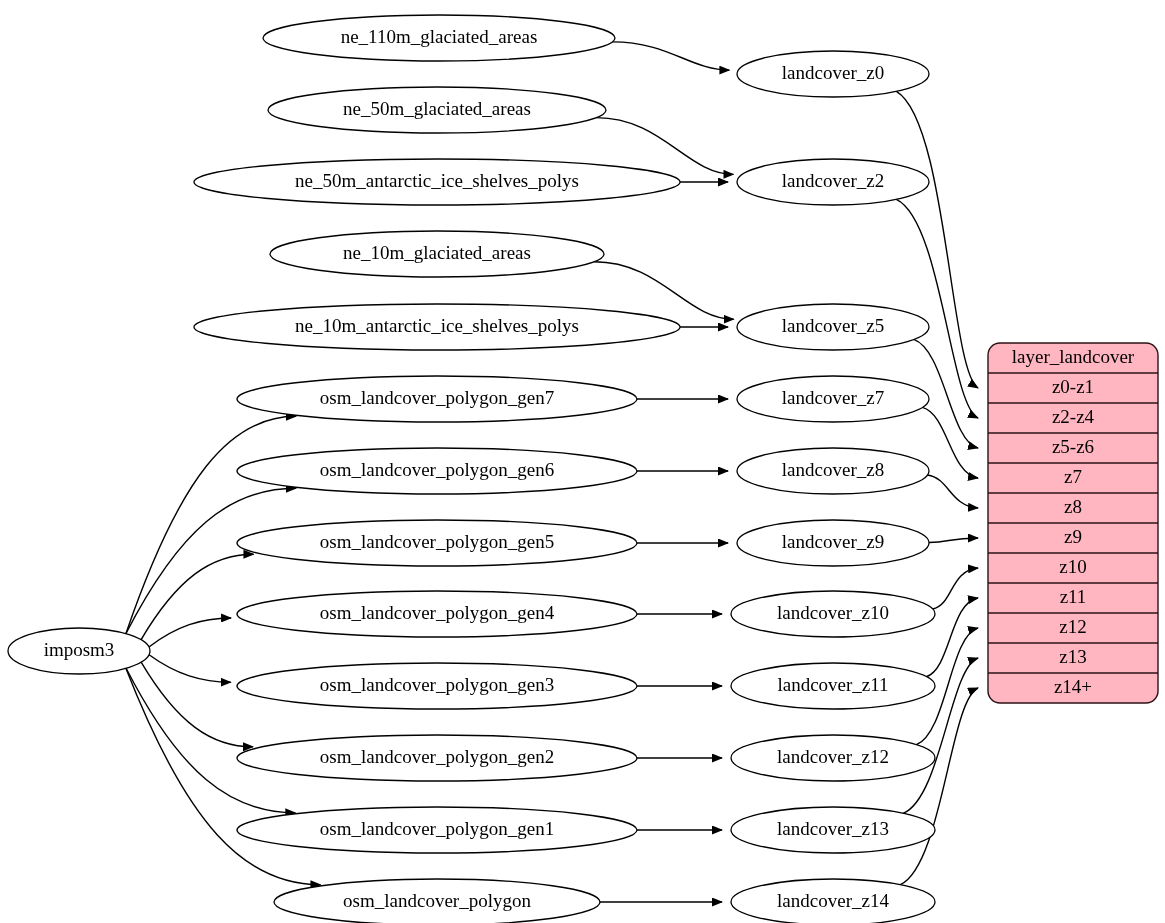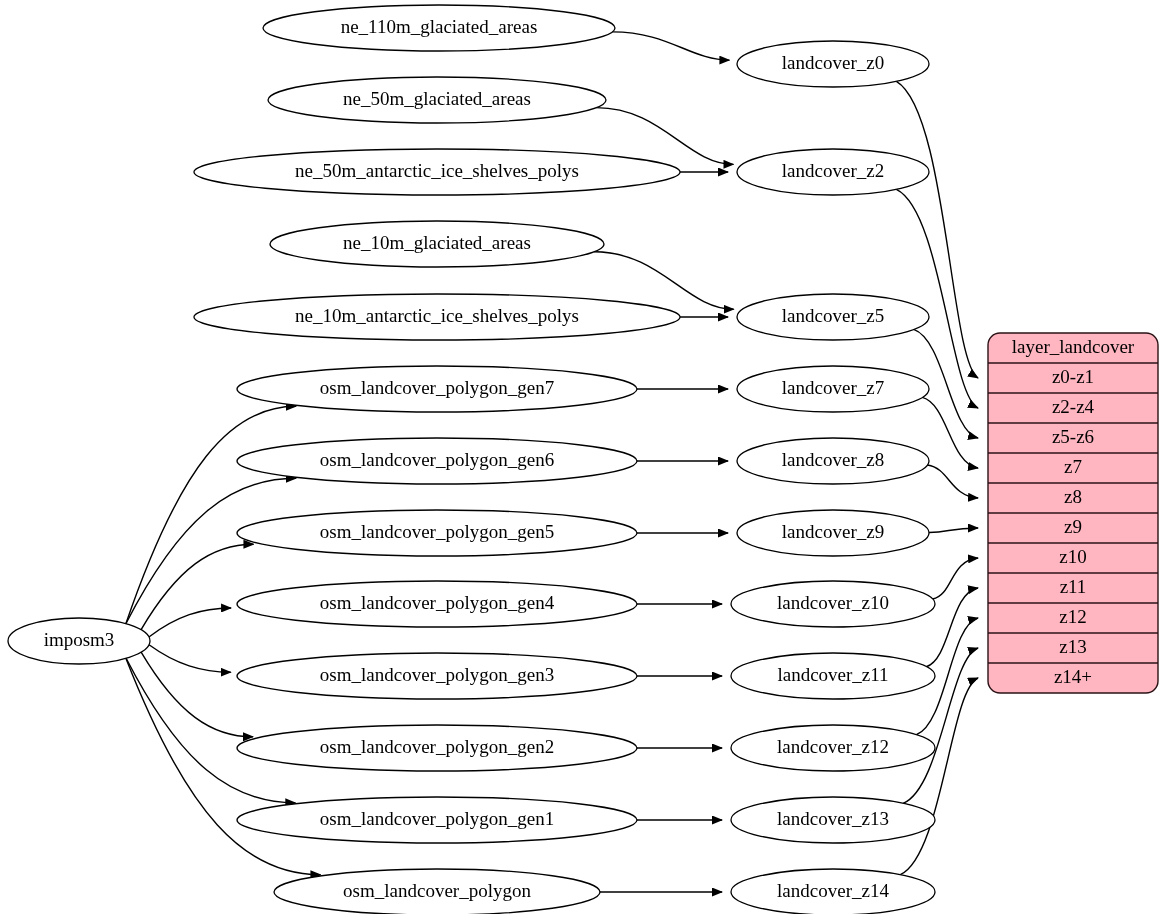--- a/index.html
+++ b/index.html
@@ -1,17 +1,17 @@
 <!DOCTYPE html>
 <html><head>
 <meta charset="utf-8">
 <style>
   html,body{margin:0;padding:0;background:#ffffff;}
   body{font-family:"Liberation Serif", serif;}
-  #canvas{position:relative;width:1165px;height:914px;background:#ffffff;overflow:hidden;}
+  #canvas{position:relative;width:1165px;height:914px;background:#ffffff;overflow:hidden;margin-top:10px;}
   svg#graph{position:absolute;left:0;top:0;width:1165px;height:923px;}
   .ell-label{font-family:"Liberation Serif", serif;font-size:19px;fill:#000;text-anchor:middle;dominant-baseline:middle;}
   .tbl-label{font-family:"Liberation Serif", serif;font-size:19px;fill:#000;text-anchor:middle;dominant-baseline:middle;}
   .ellipse{fill:#ffffff;stroke:#000000;stroke-width:1.3;}
   .edge{fill:none;stroke:#000000;stroke-width:1.4;}
   .cell{fill:#ffb6c1;stroke:#2b1216;stroke-width:1.4;}
 </style>
 </head>
 <body>
 

